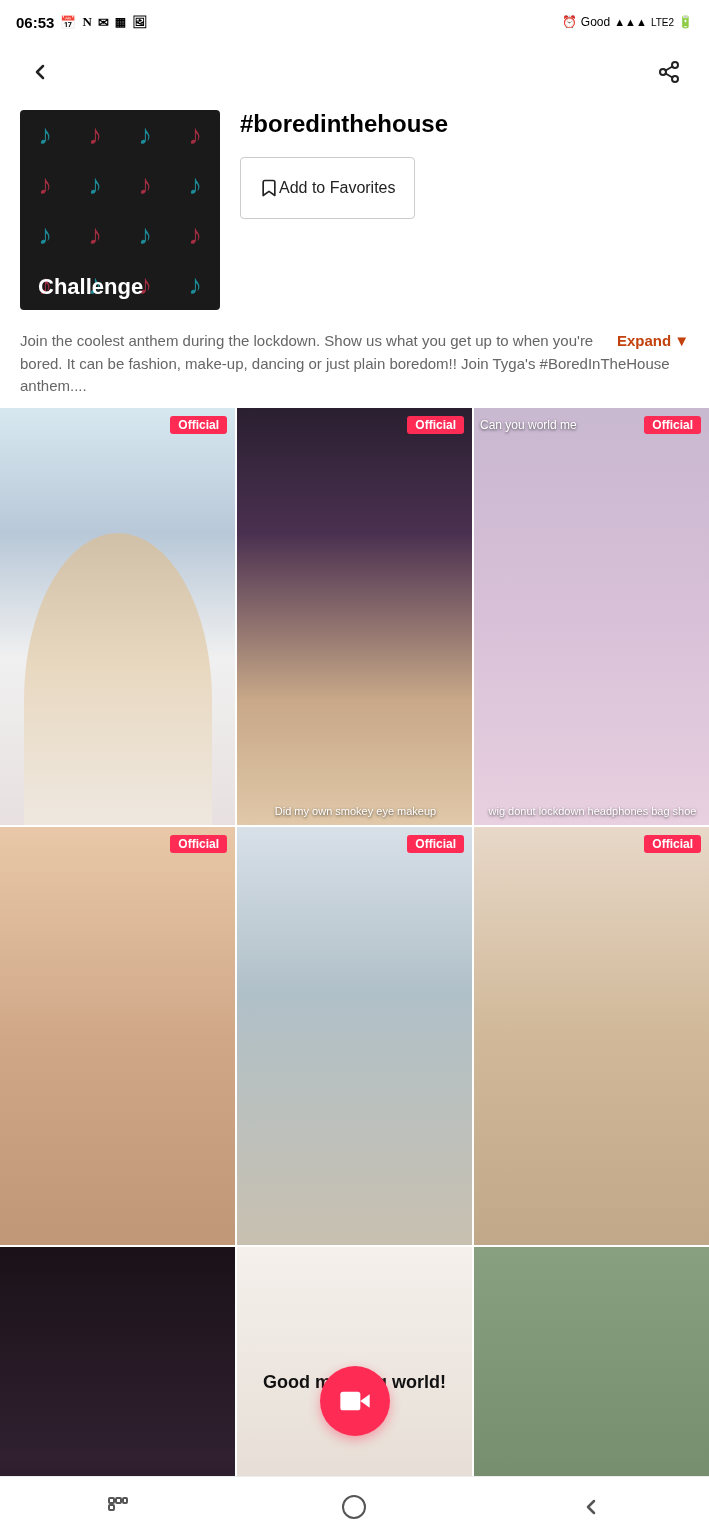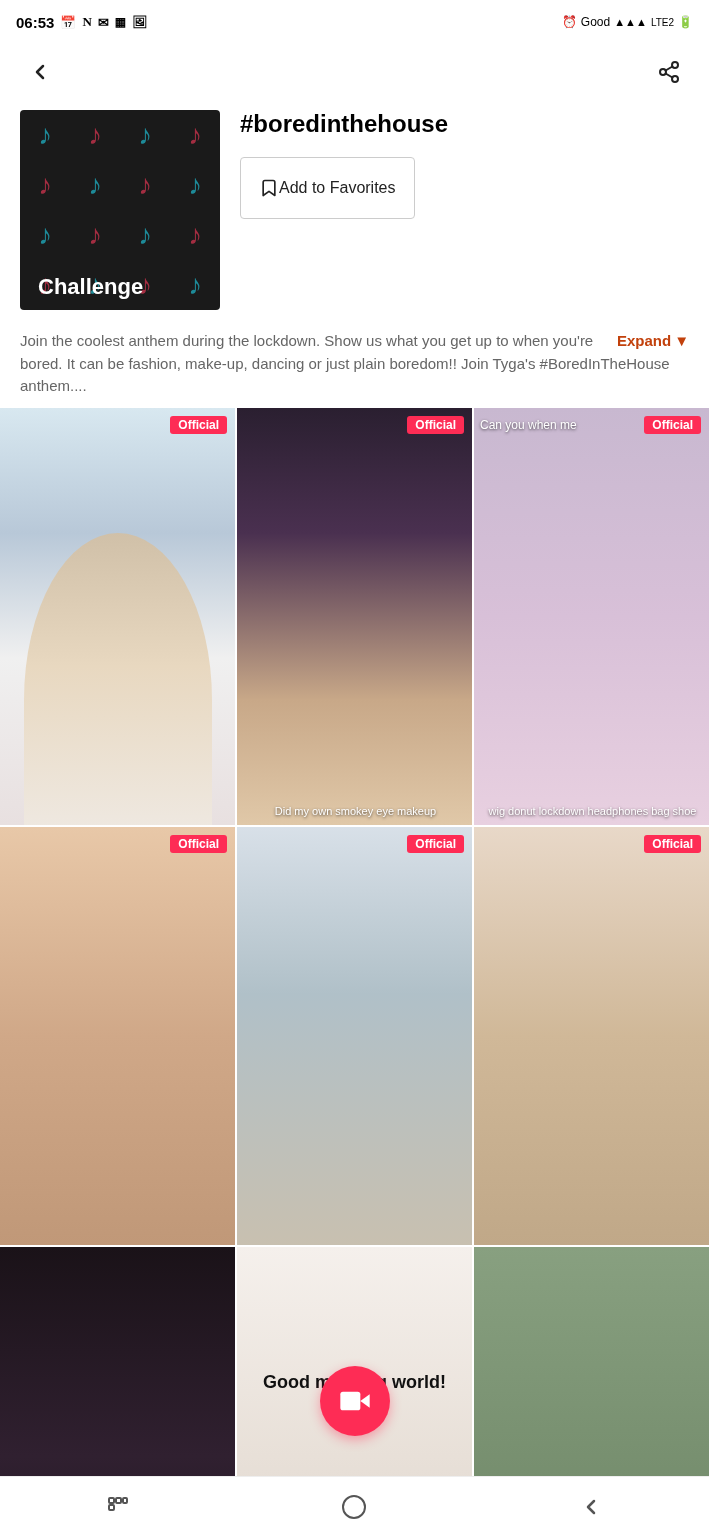--- a/index.html
+++ b/index.html
@@ -341,21 +341,21 @@
 
   <div class="video-cell bg-2">
     <div style="width:100%;height:100%;background:linear-gradient(180deg,#2a1f30 0%,#4a3050 30%,#c8a888 70%,#e0c8a8 100%);"></div>
     <div class="official-badge">Official</div>
     <div class="video-caption">Did my own smokey eye makeup</div>
   </div>
 
   <div class="video-cell" style="background:linear-gradient(135deg,#c8b8d8 0%,#d8c8e8 40%,#e8d8f0 100%);">
     <div style="width:100%;height:100%;background:linear-gradient(180deg,#c8b8d0 0%,#d8c0d8 50%,#e8d0e0 100%);"></div>
     <div class="official-badge">Official</div>
-    <div class="video-caption top-center">Can you when me</div>
+    <div class="video-caption top-center">Can you world me</div>
     <div class="video-caption">wig donut lockdown headphones bag shoe</div>
   </div>
 
   <div class="video-cell" style="background:linear-gradient(180deg,#1a1010 0%,#c84030 40%,#e06048 100%);">
     <div style="width:100%;height:100%;background:linear-gradient(180deg,#e8c8a8 0%,#d0a888 50%,#c09878 100%);"></div>
     <div class="official-badge">Official</div>
   </div>
 
   <div class="video-cell" style="background:linear-gradient(135deg,#d0d8e0 0%,#b8c8d0 50%,#c8c0a8 100%);">
     <div style="width:100%;height:100%;background:linear-gradient(180deg,#d8e0e8 0%,#b0c0c8 40%,#c8c0b0 100%);"></div>

